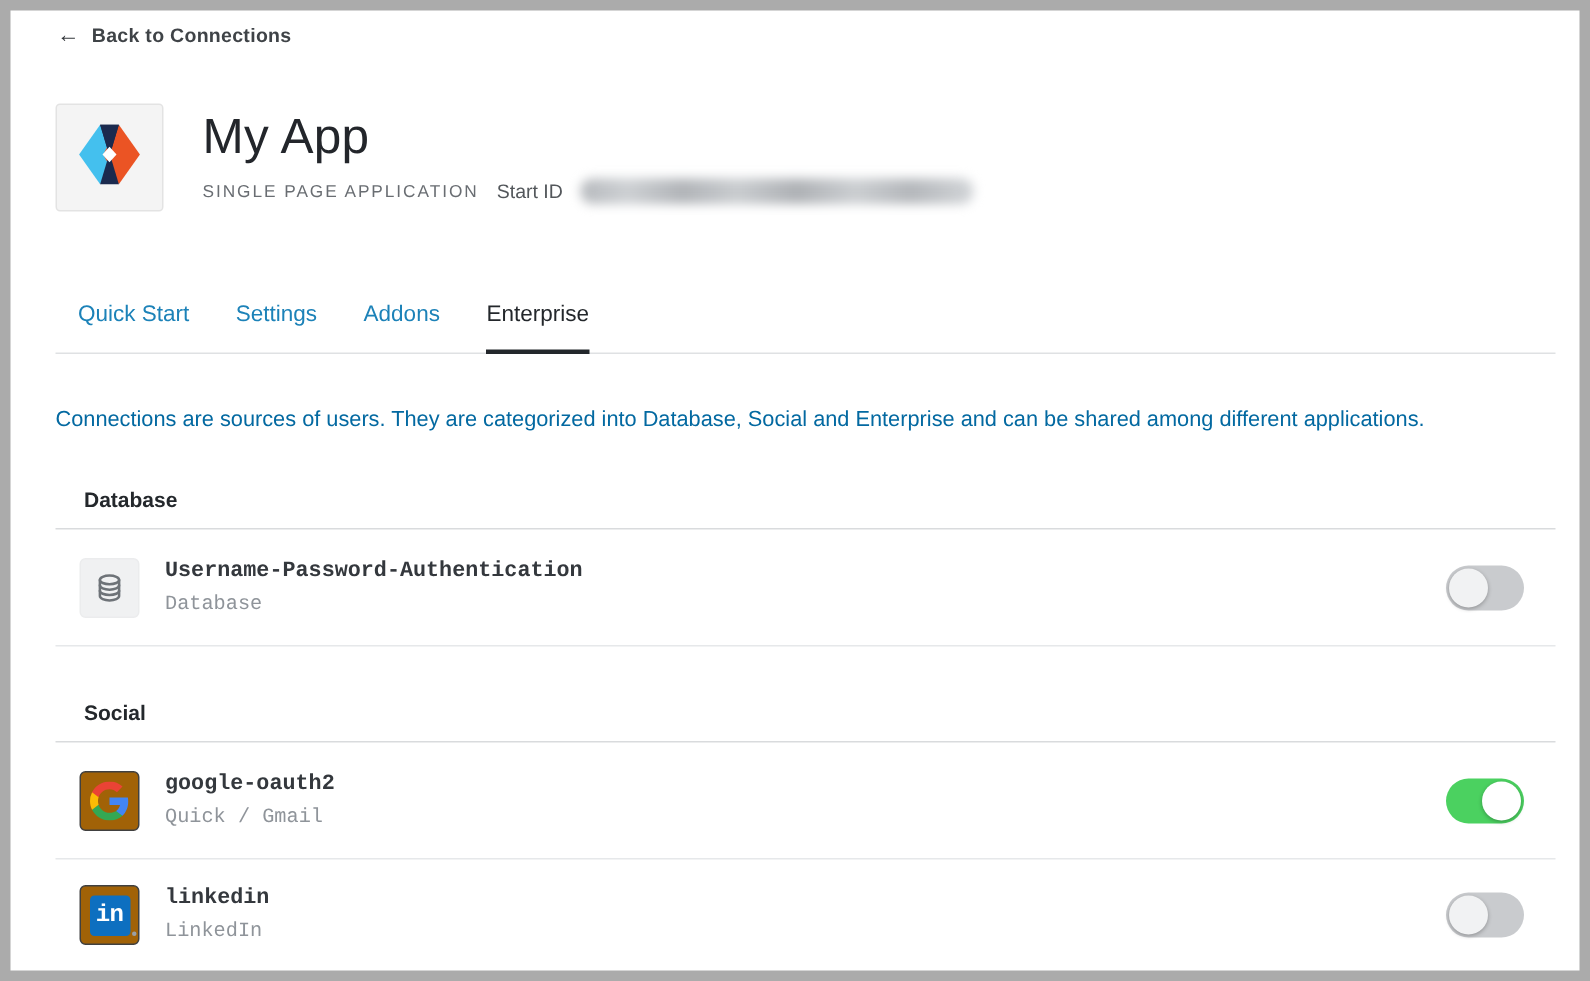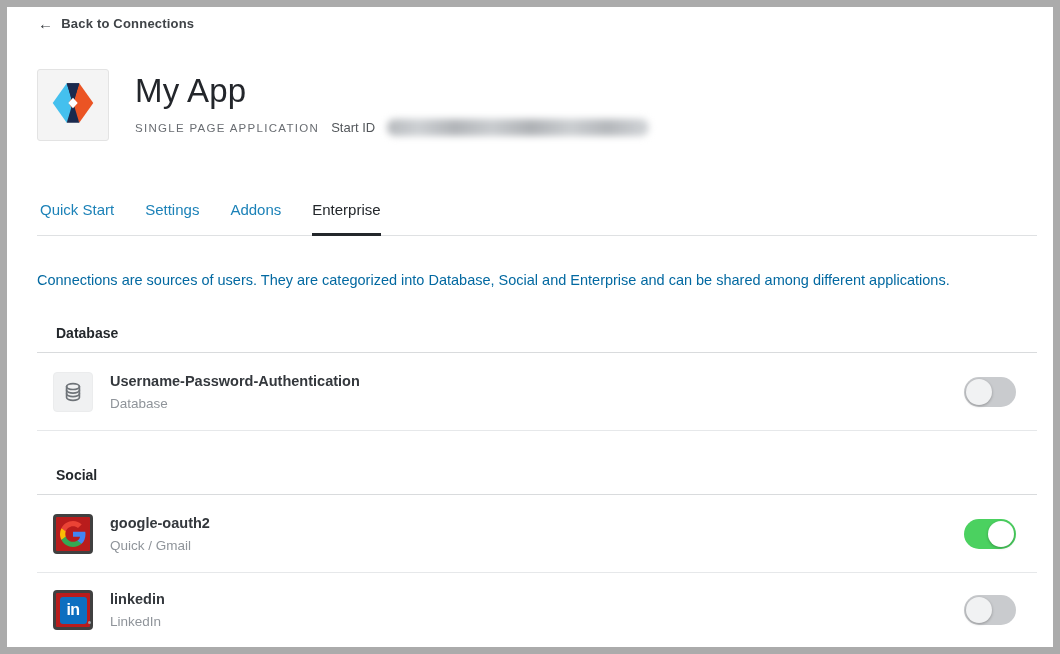--- a/index.html
+++ b/index.html
@@ -58,46 +58,47 @@
   
   .tabs{
     display:flex;margin-top:60px;
     border-bottom:1px solid #dfe1e3;
   }
   .tab{
     font-size:15px;line-height:17px;color:var(--link-blue);
     padding-bottom:15px;margin-right:31px;cursor:pointer;
     border-bottom:3px solid transparent;margin-bottom:-1px;
   }
-  .tab:first-child{margin-left:3px;}
+  .tab:first-child{margin-left:15px;}
   .tab.active{color:var(--active-tab);border-bottom-color:var(--active-tab);cursor:default;}
   
   .description{
     margin-top:36px;font-size:14.5px;color:#0369a1;line-height:17px;
   }
   
   .section-title{
     margin-top:36px;padding-left:19px;padding-bottom:11px;
     font-size:14px;font-weight:700;color:#24282c;line-height:16px;
     border-bottom:1px solid #d9dbdd;
   }
   .section-title.social{}
   .connection-row{
     display:flex;align-items:center;
     padding:19px 21px 18px 16px;
     border-bottom:1px solid #e6e8ea;
+    font-family:Liberation Mono, monospace;
   }
   .connection-row.compact{padding-top:17px;padding-bottom:17px;}
   .conn-icon-card{
     width:40px;height:40px;flex:0 0 auto;border-radius:4px;
     display:flex;align-items:center;justify-content:center;
     position:relative;
   }
   .conn-icon-card.gray{background:#f0f1f2;border:1px solid #ebeced;}
-  .conn-icon-card.white{background:#b91c1c;border:3px solid #404040;}
+  .conn-icon-card.white{background:#a16207;border:1px solid #404040;}
   .conn-text{margin-left:17px;}
   .conn-name{font-size:14.5px;font-weight:700;color:#34383d;line-height:16px;}
   .conn-type{font-size:13.5px;color:#8f949a;line-height:15px;margin-top:7px;}
   
   .li-badge{
     width:27px;height:27px;border-radius:3px;background:#0d6fc0;
     color:#ffffff;font-weight:700;font-size:16px;
     display:flex;align-items:center;justify-content:center;
     position:relative;letter-spacing:-.5px;
   }

